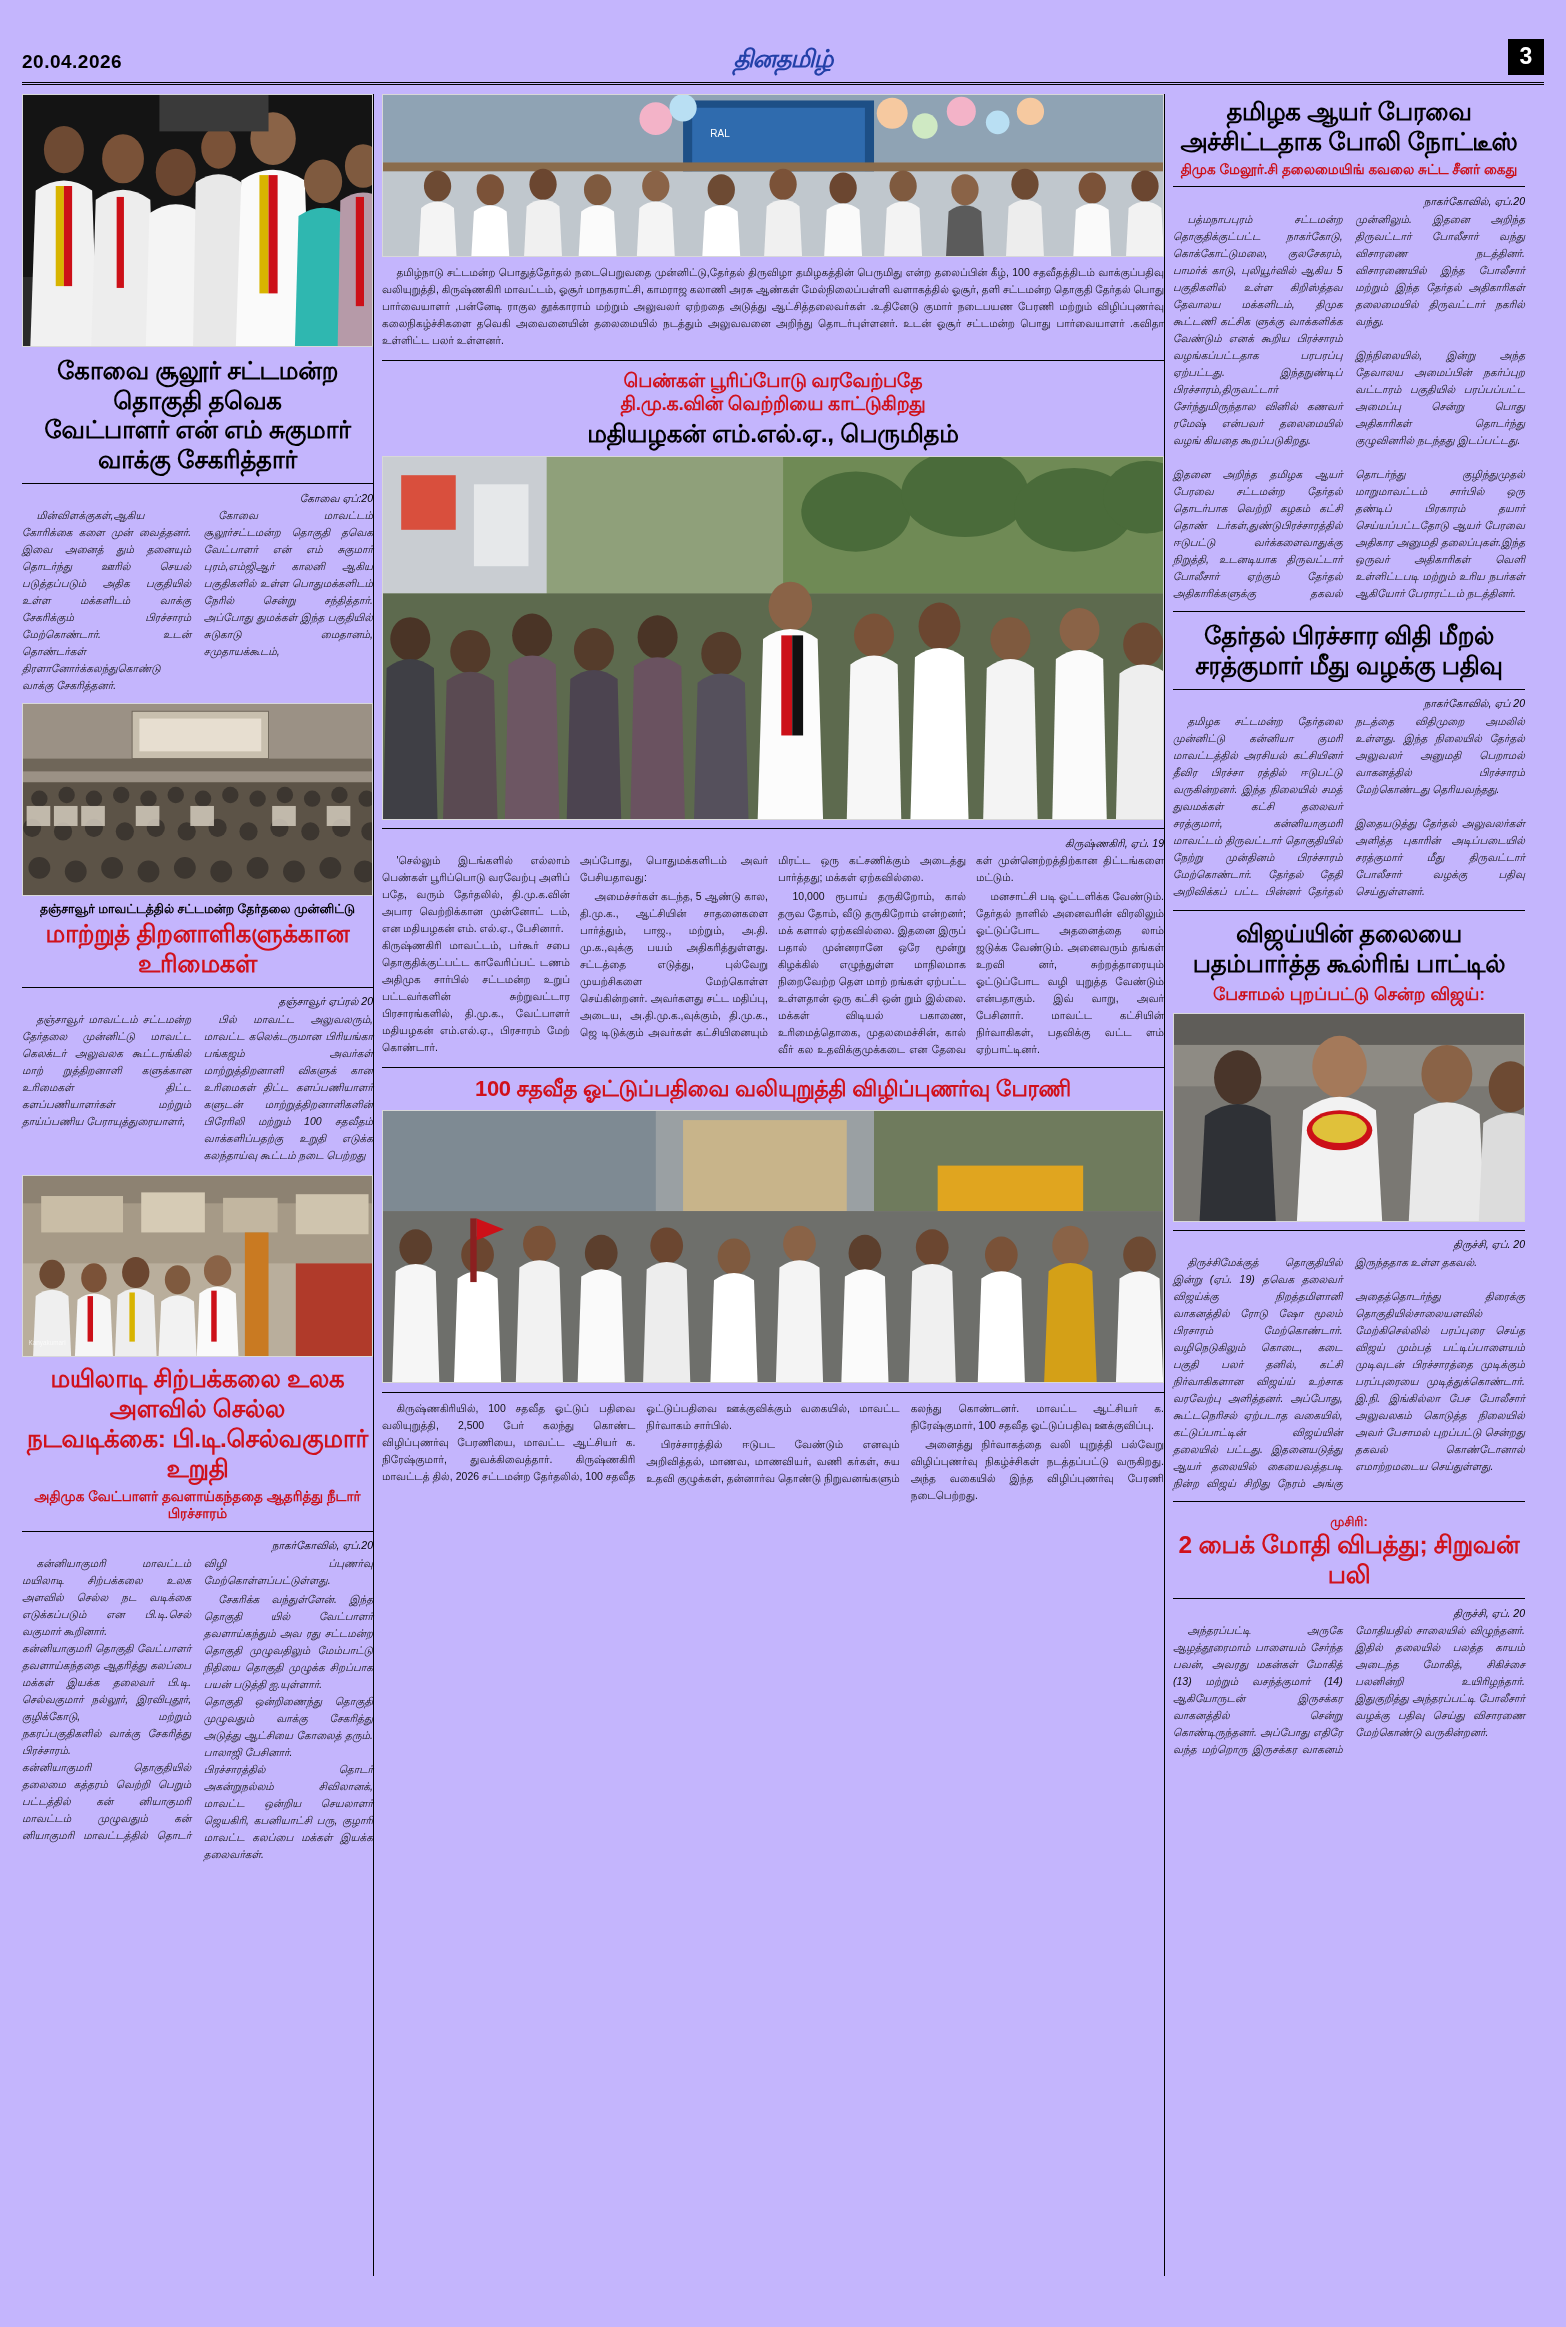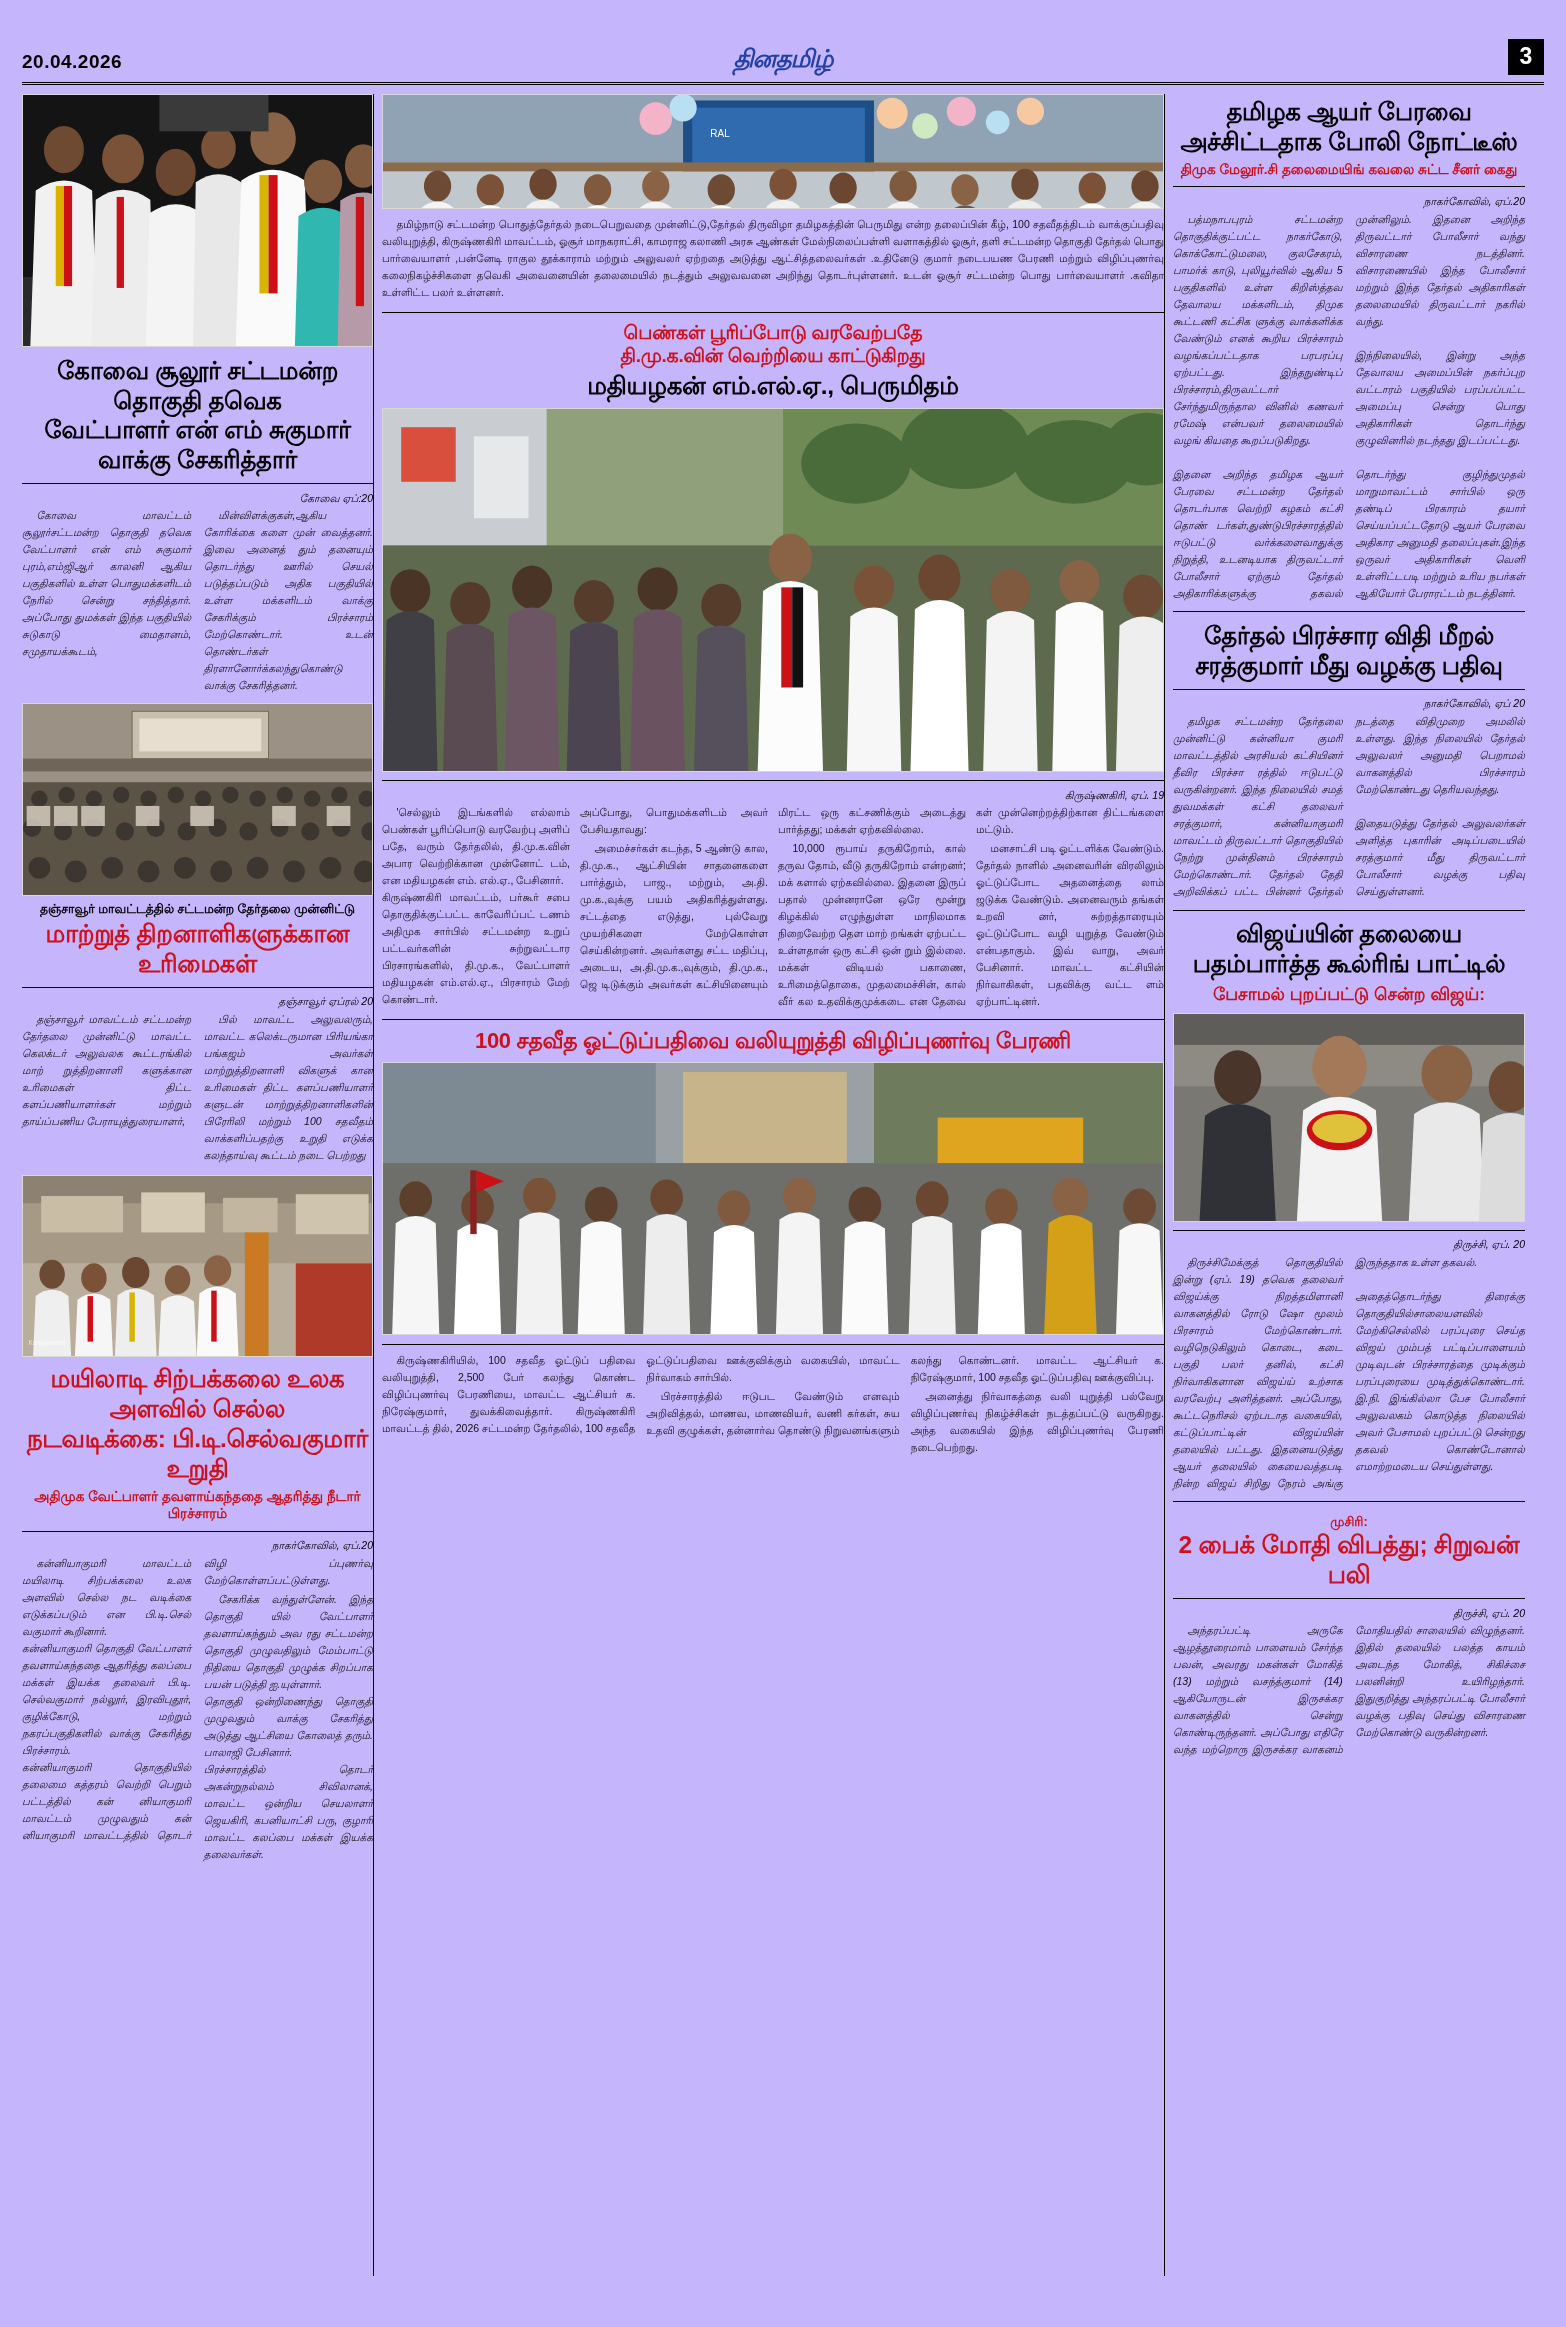--- a/index.html
+++ b/index.html
@@ -152,22 +152,22 @@
           </g>
           <rect x="150" y="0" width="120" height="40" fill="#3a3a3a"></rect>
         </svg>
       </div>
 
       <div class="hl hl-lg" style="margin-top:9px">கோவை சூலூர் சட்டமன்ற தொகுதி தவெக</div>
       <div class="hl hl-lg">வேட்பாளர் என் எம் சுகுமார் வாக்கு சேகரித்தார்</div>
       <div class="hrule"></div>
       <div class="dateline">கோவை ஏப்:20</div>
       <div class="body two-col">
+        <p>மின்விளக்குகள்,ஆகிய கோரிக்கை களை முன் வைத்தனர். இவை அனைத் தும் தனையும் தொடர்ந்து ஊரில் செயல் படுத்தப்படும் அதிக பகுதியில் உள்ள மக்களிடம் வாக்கு சேகரிக்கும் பிரச்சாரம் மேற்கொண்டார். உடன் தொண்டர்கள் திரளானோர்க்கலந்துகொண்டு வாக்கு சேகரித்தனர்.</p>
         <p>கோவை மாவட்டம் சூலூர்சட்டமன்ற தொகுதி தவெக வேட்பாளர் என் எம் சுகுமார் புரம்,எம்ஜிஆர் காலனி ஆகிய பகுதிகளில் உள்ள பொதுமக்களிடம் நேரில் சென்று சந்தித்தார். அப்போது துமக்கள் இந்த பகுதியில் சுடுகாடு மைதானம், சமுதாயக்கூடம்,</p>
-        <p>மின்விளக்குகள்,ஆகிய கோரிக்கை களை முன் வைத்தனர். இவை அனைத் தும் தனையும் தொடர்ந்து ஊரில் செயல் படுத்தப்படும் அதிக பகுதியில் உள்ள மக்களிடம் வாக்கு சேகரிக்கும் பிரச்சாரம் மேற்கொண்டார். உடன் தொண்டர்கள் திரளானோர்க்கலந்துகொண்டு வாக்கு சேகரித்தனர்.</p>
       </div>
 
       <div class="photo" style="height:193px;margin-top:9px;background:#7f7468">
         <svg viewBox="0 0 386 212" width="351" height="193" preserveAspectRatio="none">
           <rect width="386" height="212" fill="#8d8275"></rect>
           <rect y="0" width="386" height="86" fill="#9b9185"></rect>
           <rect x="120" y="8" width="150" height="52" fill="#c8bfae" stroke="#6d6458"></rect>
           <rect x="128" y="16" width="134" height="36" fill="#e7ded0"></rect>
           <rect x="0" y="60" width="386" height="14" fill="#6f6659"></rect>
           <rect y="86" width="386" height="126" fill="#5c5347"></rect>
@@ -271,21 +271,21 @@
         <p style="white-space:pre-line">சேகரிக்க வந்துள்ளேன். இந்த தொகுதி யில் வேட்பாளர் தவளாய்கந்தும் அவ ரது சட்டமன்ற தொகுதி முழுவதிலும் மேம்பாட்டு நிதியை தொகுதி முழுக்க சிறப்பாக பயன் படுத்தி ஐ.யுள்ளார்.
 தொகுதி ஒன்றிணைந்து தொகுதி முழுவதும் வாக்கு சேகரித்து அடுத்து ஆட்சியை கோலைத் தரும். பாலாஜி பேசினார்.
 பிரச்சாரத்தில் தொடர் அகன்றுநல்லம் சிவிலானக், மாவட்ட ஒன்றிய செயலாளர் ஜெயகிரி, கபனியாட்சி பரு, குழாரி மாவட்ட கலப்பை மக்கள் இயக்க தலைவர்கள்.</p>
       </div>
     </div>
 
     <div class="vrule"></div>
 
     <div class="col">
 
-      <div class="photo" style="height:115px">
+      <div class="photo" style="height:163px">
         <svg viewBox="0 0 860 180" width="782" height="164" preserveAspectRatio="none">
           <rect width="860" height="180" fill="#a8b7c4"></rect>
           <rect width="860" height="74" fill="#8fa3b4"></rect>
           <rect x="330" y="6" width="210" height="86" fill="#1d4f86"></rect>
           <rect x="340" y="14" width="190" height="70" fill="#2f6bae"></rect>
           <text x="360" y="46" font-size="11" fill="#ffffff">RAL</text>
           <g>
             <circle cx="300" cy="26" r="18" fill="#f3b3c8"></circle>
             <circle cx="330" cy="14" r="15" fill="#b9dff3"></circle>
             <circle cx="560" cy="20" r="17" fill="#f6c9a0"></circle>

